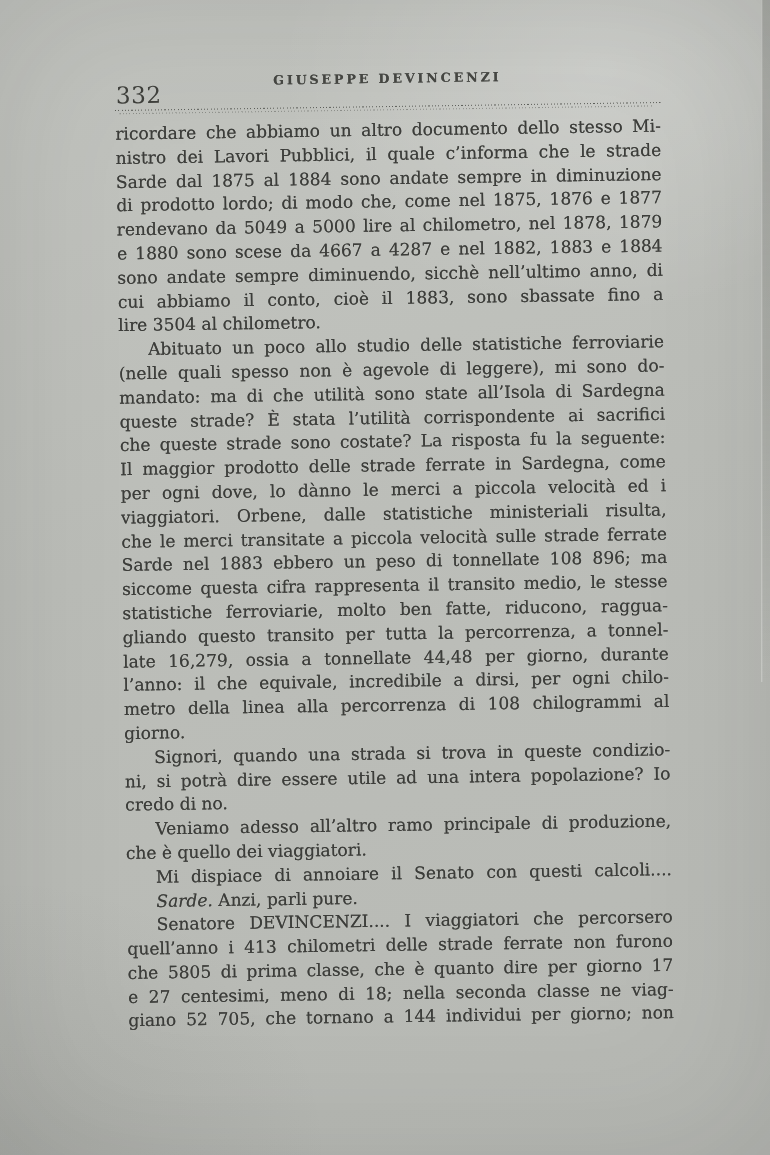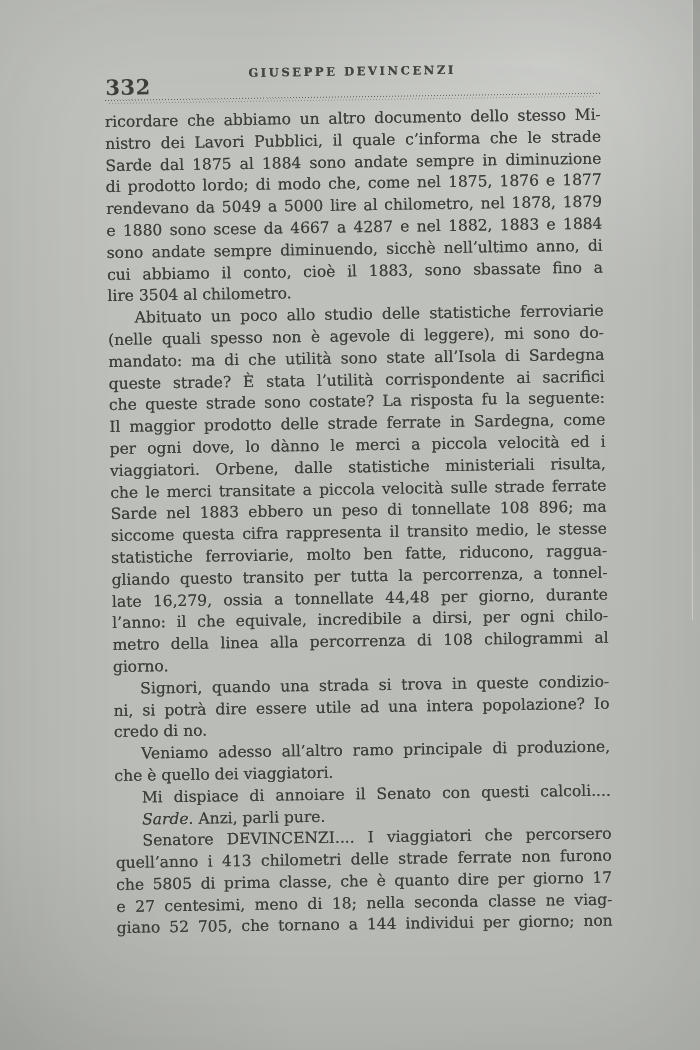--- a/index.html
+++ b/index.html
@@ -50,21 +50,21 @@
     font-weight: bold;
     letter-spacing: 2.6px;
     color: #454642;
     text-shadow: 0 0 0.6px rgba(60,61,57,0.7);
   }
   .page-number {
     position: absolute;
     top: 9px;
     left: 1px;
     font-size: 21px;
-    font-weight: bold;
+    font-weight: normal;
     letter-spacing: 0.5px;
     color: #3e3f3b;
   }
   .header-rule {
     position: absolute;
     top: 34px;
     left: 0;
     width: 496px;
     height: 6px;
     background-image:

